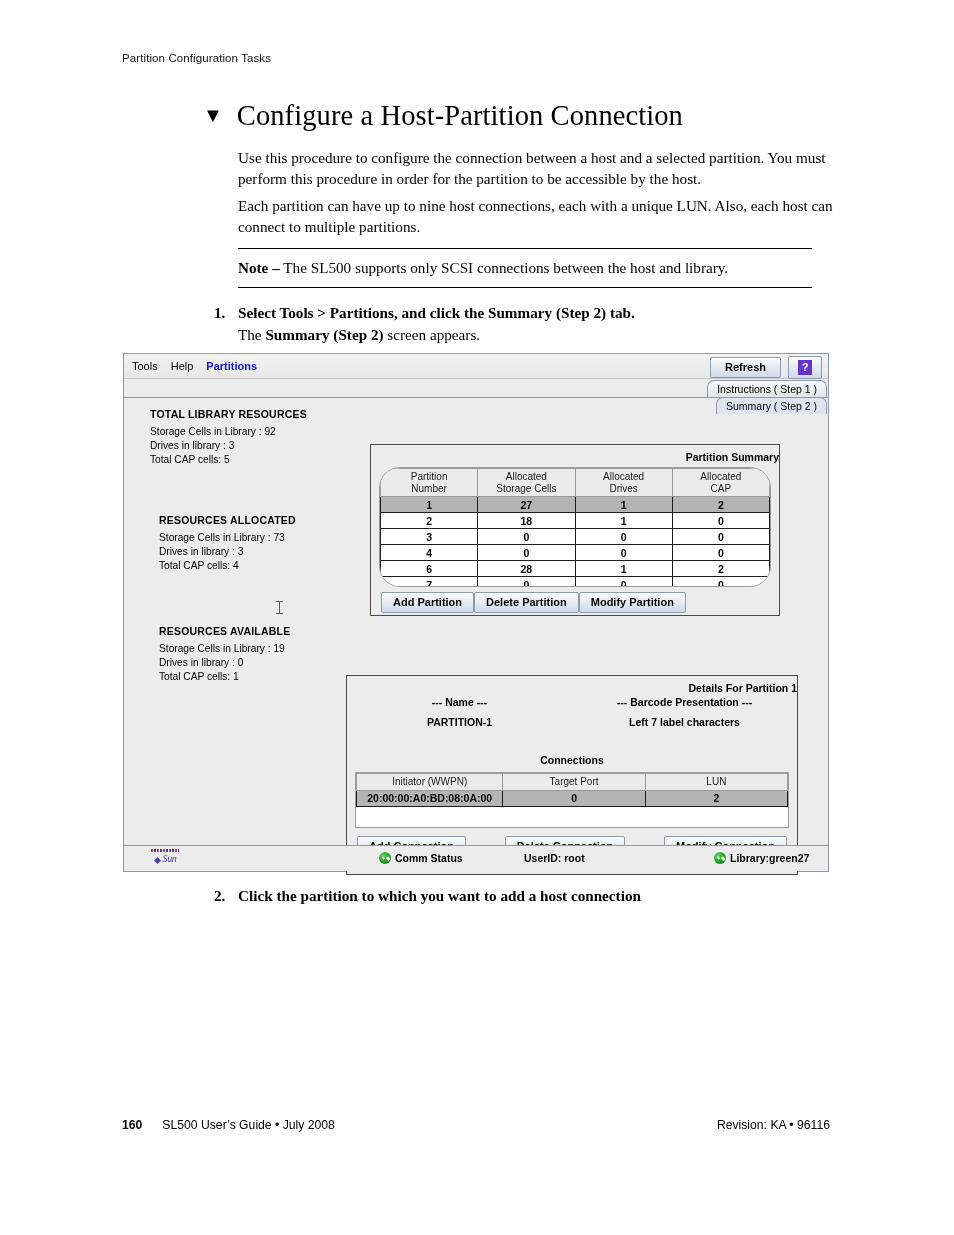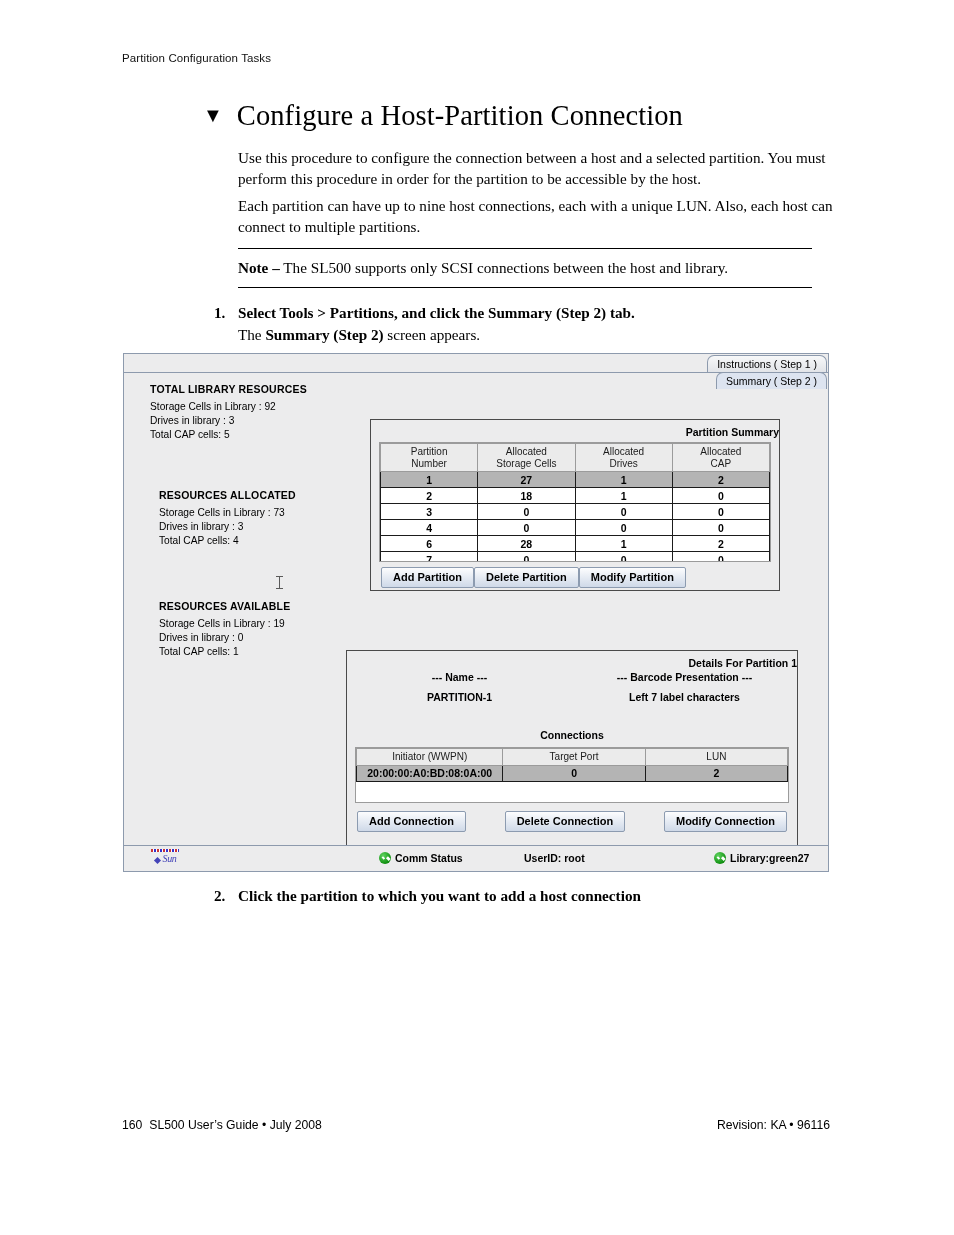--- a/index.html
+++ b/index.html
@@ -296,21 +296,21 @@
     background: #b4b4b4;
   }
 
   .tablewrap {
     position: absolute;
     border: 1px solid #9b9b9b;
     background: #ffffff;
     box-sizing: border-box;
     overflow: hidden;
   }
-  .tw-summary { left: 8px; top: 22px; width: 392px; height: 120px; }
+  .tw-summary { left: 8px; top: 22px; width: 392px; height: 120px; border-radius: 21px; }
   .tw-conn    { left: 8px; top: 96px; width: 434px; height: 56px; }
 
   .btnrow {
     position: absolute;
     display: flex;
     align-items: center;
   }
   .br-summary { left: 10px; top: 147px; width: 390px; }
   .br-conn    { left: 10px; top: 160px; width: 430px; justify-content: space-between; }
 
@@ -425,21 +425,21 @@
   .footer {
     position: absolute;
     left: 122px;
     top: 1118px;
     width: 708px;
     font-family: "Liberation Sans", sans-serif;
     font-size: 12.2px;
     display: flex;
     justify-content: space-between;
   }
-  .footer .pageno { font-weight: normal; margin-right: 7px; }
+  .footer .pageno { font-weight: bold; margin-right: 20px; }
   .footer-left { display: flex; }
 </style>
 </head>
 <body>
 
 <div class="running-head">Partition Configuration Tasks</div>
 
 <div class="heading-row">
   <span class="heading-tri">▼</span>
   <span class="heading-text">Configure a Host-Partition Connection</span>
@@ -456,20 +456,32 @@
 <div class="step step-1">
   <span class="num">1.</span>
   <span>Select Tools &gt; Partitions, and click the Summary (Step 2) tab.</span>
 </div>
 <div class="step-1-sub">
   <span>The </span><b>Summary (Step 2)</b><span> screen appears.</span>
 </div>
 
 <div class="app">
 
+  <div class="menubar">
+    <span class="menu-item">Tools</span>
+    <span class="menu-item">Help</span>
+    <span class="menu-item active">Partitions</span>
+
+    <div class="menubar-right">
+      <button class="btn btn-refresh">Refresh</button>
+      <div class="help-btn">
+        <div class="help-glyph">?</div>
+      </div>
+    </div>
+  </div>
 
   <div class="tabstrip">
     <div class="tab">Instructions ( Step 1 )</div>
     <div class="tab sel">Summary ( Step 2 )</div>
     <div class="tab">Design ( Step 3 )</div>
     <div class="tab">Commit ( Step 4 )</div>
     <div class="tab">Reports</div>
   </div>
 
   <div class="content">

